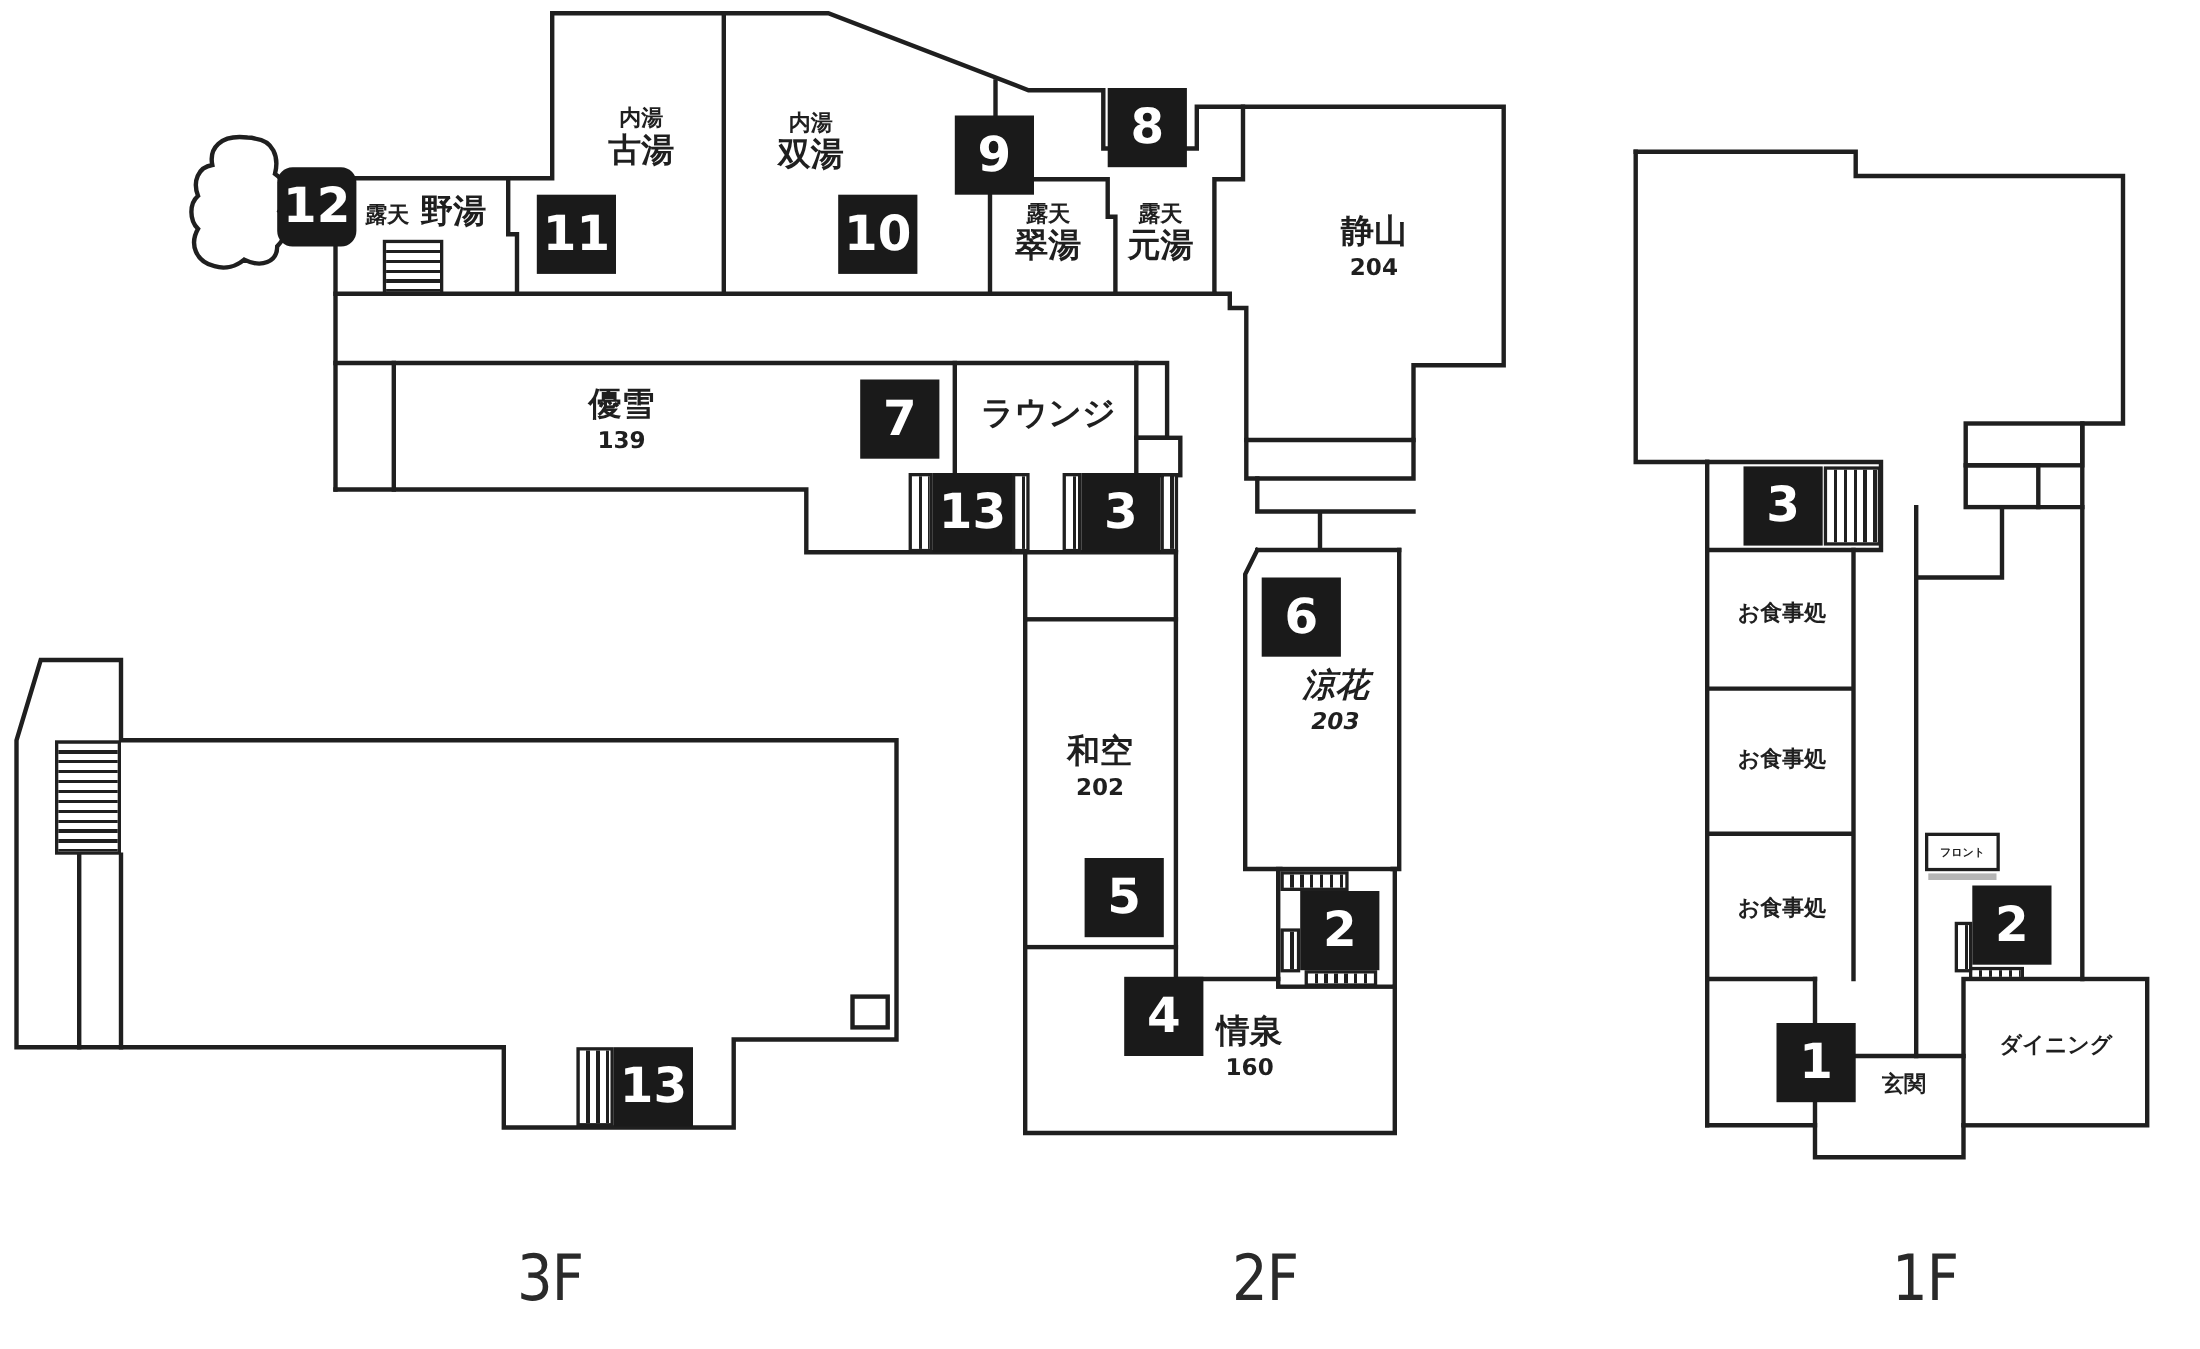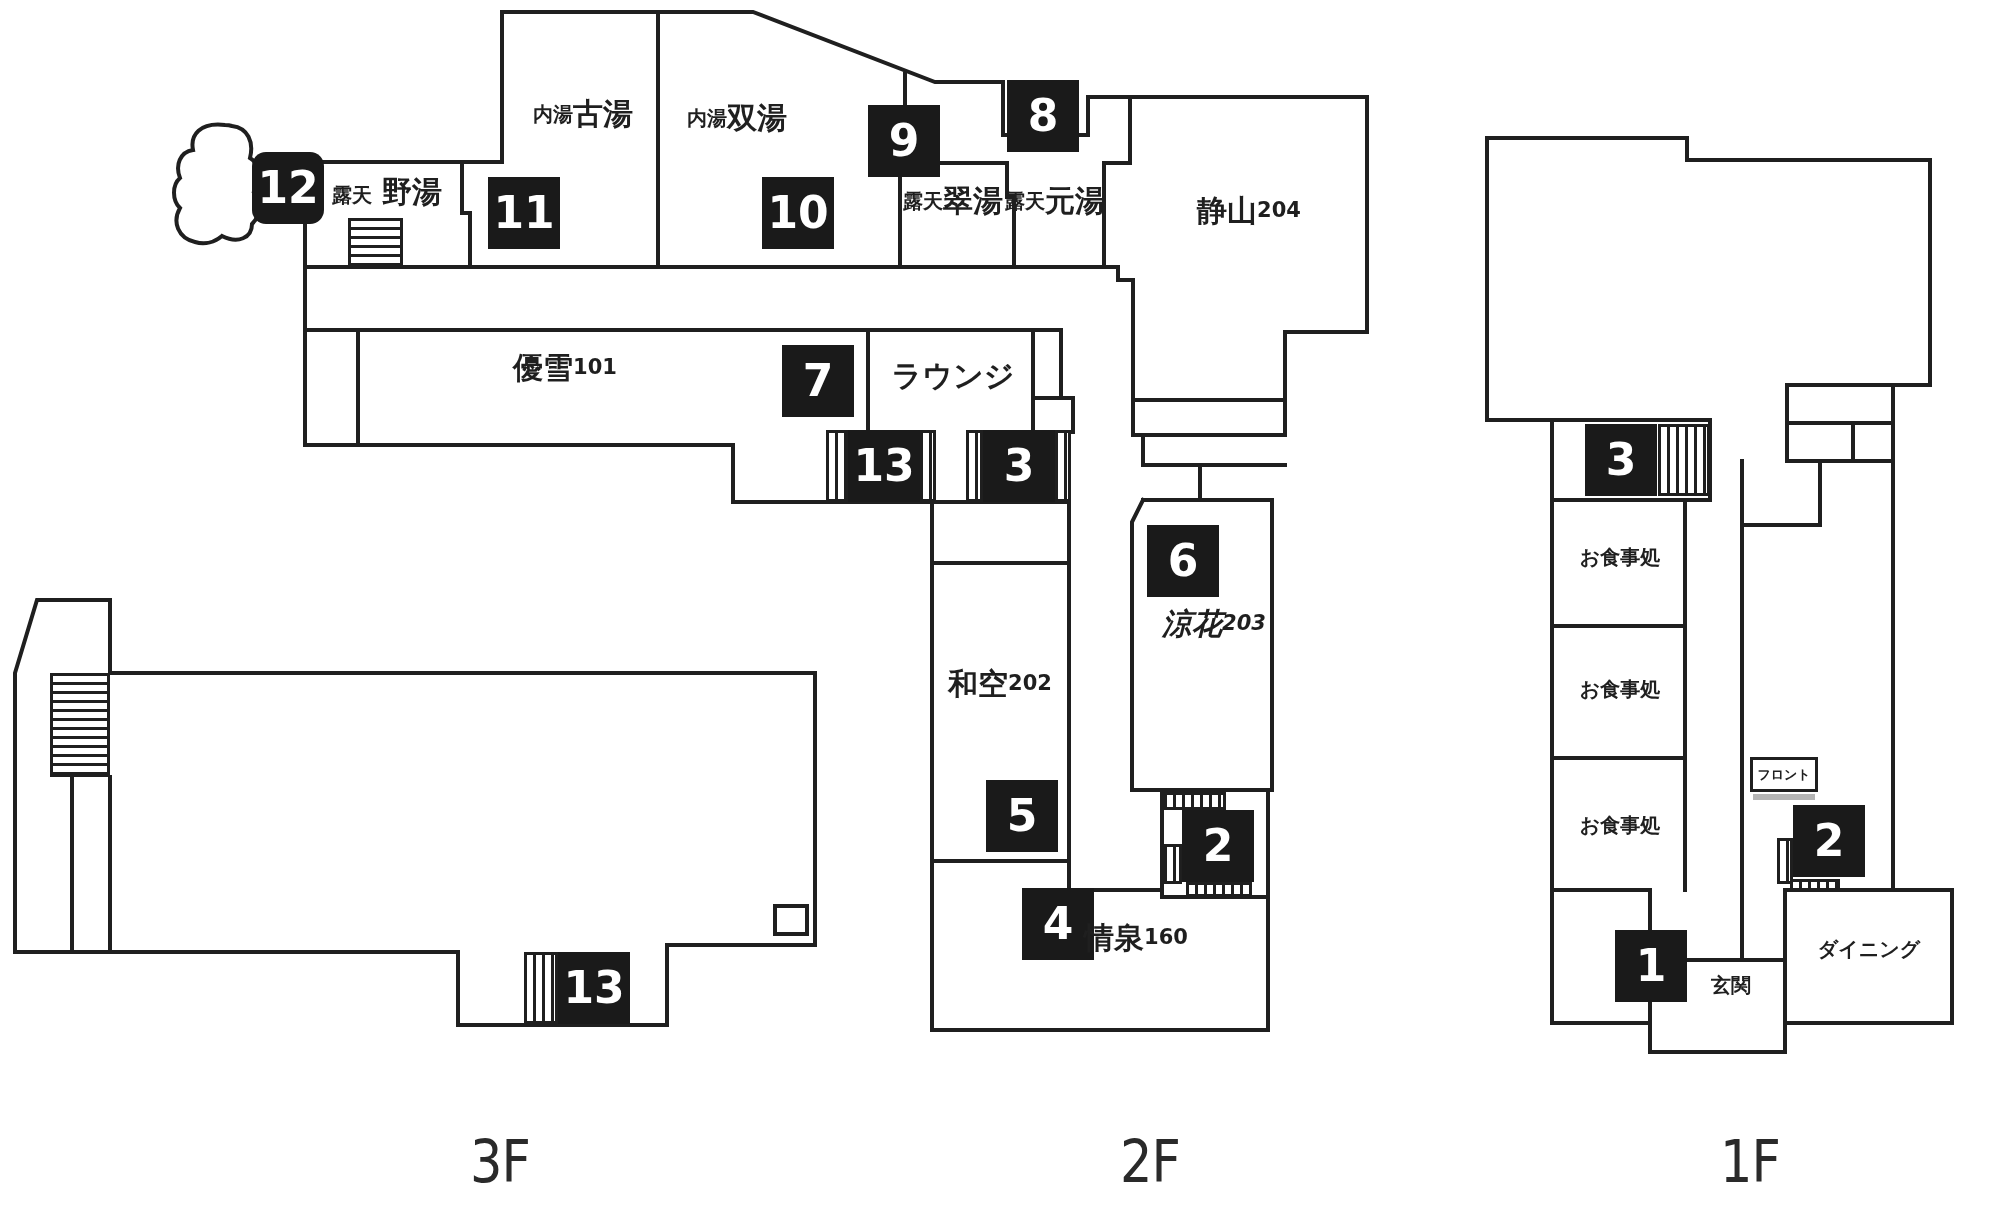--- a/index.html
+++ b/index.html
@@ -6,36 +6,36 @@
   body{font-family:"DejaVu Sans","Liberation Sans",sans-serif;}
   .plan{position:relative;width:2000px;height:1226px;background:#ffffff;overflow:hidden;}
   .plan svg{position:absolute;left:0;top:0;}
   .marker{position:absolute;width:72px;height:72px;background:#1a1a1a;color:#ffffff;
           display:flex;align-items:center;justify-content:center;
           font-size:44px;font-weight:bold;line-height:1;z-index:3;}
   .hatch-v{position:absolute;border:3px solid #1f1f1f;background:
            repeating-linear-gradient(90deg,#ffffff 0 6px,#1f1f1f 6px 9px);z-index:2;box-sizing:border-box;}
   .hatch-h{position:absolute;border:3px solid #1f1f1f;background:
            repeating-linear-gradient(180deg,#ffffff 0 6px,#1f1f1f 6px 9px);z-index:2;box-sizing:border-box;}
-  .rlabel{position:absolute;transform:translateX(-50%);display:flex;flex-direction:row;
+  .rlabel{position:absolute;transform:translateX(-50%);display:flex;flex-direction:column;
           align-items:center;color:#1f1f1f;font-weight:bold;z-index:4;white-space:nowrap;text-align:center;}
   .rlabel .pref{font-size:20px;line-height:1.15;}
   .rlabel .rname{font-size:30px;line-height:1.2;}
   .rlabel .rnum{font-size:21px;line-height:1.4;}
   .rlabel-row{position:absolute;display:flex;align-items:baseline;gap:10px;color:#1f1f1f;
           font-weight:bold;z-index:4;white-space:nowrap;}
   .rlabel-row .pref{font-size:20px;}
   .rlabel-row .rname{font-size:30px;}
   .biglabel{position:absolute;transform:translateX(-50%);color:#1f1f1f;font-weight:bold;
           font-size:34px;z-index:4;white-space:nowrap;}
   .medlabel{position:absolute;transform:translateX(-50%);color:#1f1f1f;font-weight:bold;
           font-size:20px;z-index:4;white-space:nowrap;}
   .front-box{position:absolute;left:1750px;top:757px;width:68px;height:35px;border:3px solid #1f1f1f;
           box-sizing:border-box;display:flex;align-items:center;justify-content:center;
-          font-size:13px;font-weight:bold;color:#1f1f1f;background:#fff;z-index:4;white-space:nowrap;}
+          font-size:10px;font-weight:bold;color:#1f1f1f;background:#fff;z-index:4;white-space:nowrap;}
   .front-bar{position:absolute;left:1753px;top:794px;width:62px;height:6px;background:#b5b5b5;z-index:4;}
   .floor-label{position:absolute;transform:translateX(-50%) scaleX(0.88);color:#2a2a2a;
           font-weight:400;font-size:58px;z-index:4;letter-spacing:-1px;}
 </style>
 </head>
 <body>
 
 <div class="plan">
 
   <svg width="2000" height="1226" viewBox="0 0 2000 1226">
@@ -158,21 +158,21 @@
   <div class="rlabel" style="left:1055px;top:183px;">
     <span class="pref">露天</span>
     <span class="rname">元湯</span>
   </div>
   <div class="rlabel" style="left:1249px;top:193px;">
     <span class="rname">静山</span>
     <span class="rnum">204</span>
   </div>
   <div class="rlabel" style="left:565px;top:350px;">
     <span class="rname">優雪</span>
-    <span class="rnum">101</span>
+    <span class="rnum">139</span>
   </div>
   <div class="rlabel" style="left:953px;top:358px;">
     <span class="rname">ラウンジ</span>
   </div>
   <div class="rlabel" style="left:1000px;top:666px;">
     <span class="rname">和空</span>
     <span class="rnum">202</span>
   </div>
   <div class="rlabel" style="left:1214px;top:606px;font-style:italic;">
     <span class="rname">涼花</span>

